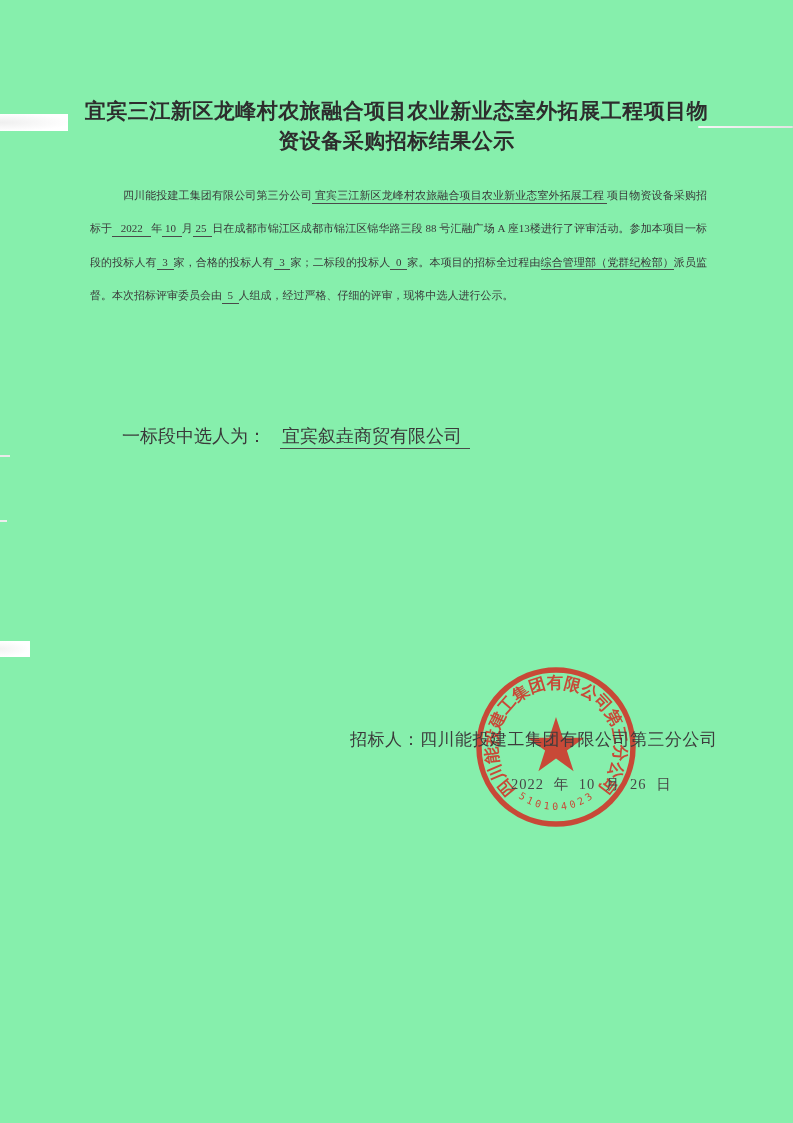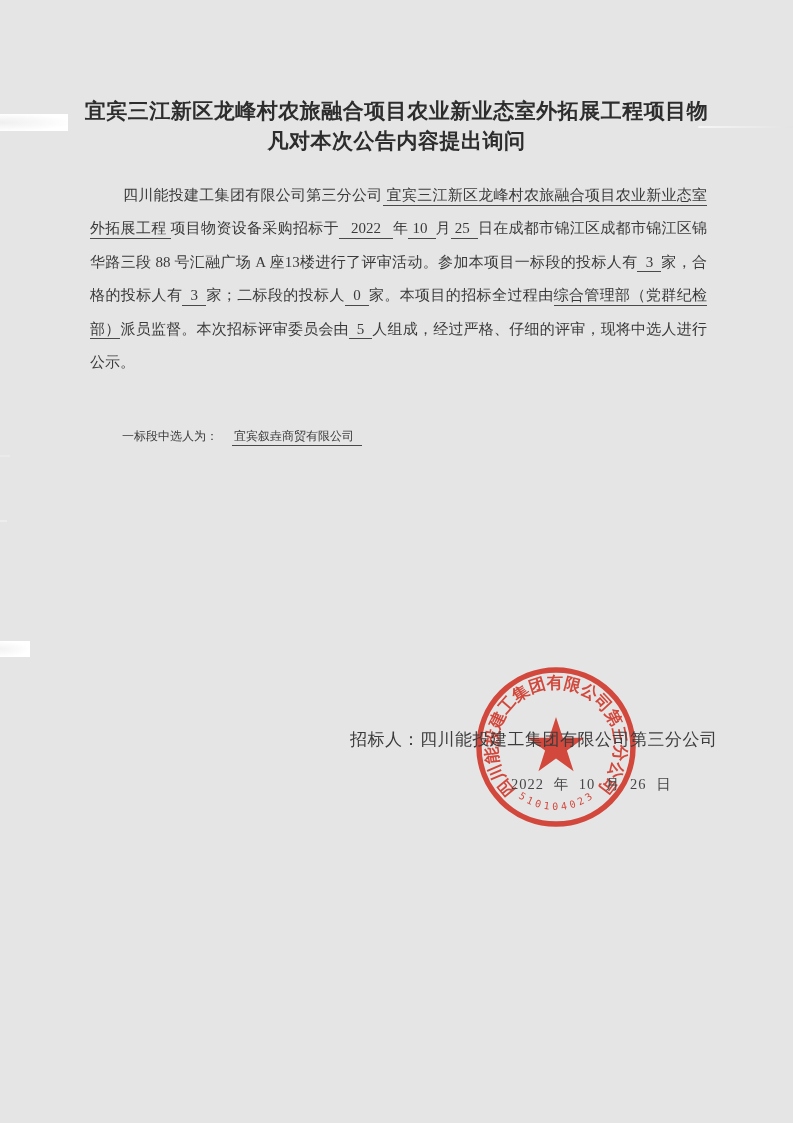--- a/index.html
+++ b/index.html
@@ -1,45 +1,45 @@
 <!DOCTYPE html>
 <html><head>
 <meta charset="utf-8">
 <style>
   html,body{margin:0;padding:0;background:#ffffff;}
   .page{
     position:relative;
     width:793px;height:1123px;
-    background:#e5e5e5;
+    background:#86efac;
     overflow:hidden;
     font-family:"Liberation Serif","DejaVu Serif",serif;
     color:#3a3a3a;
   }
   .title{
     position:absolute;top:96px;left:60px;width:673px;
     text-align:center;
     font-family:"Liberation Sans","DejaVu Sans",sans-serif;
     font-weight:700;font-size:21px;line-height:30px;
     color:#2d2d2d;letter-spacing:0.5px;
     margin:0;
   }
   .para{
     position:absolute;top:179px;left:90px;width:617px;
-    font-size:15px;line-height:33.45px;
+    font-size:11px;line-height:33.45px;
     text-align:justify;text-justify:inter-ideograph;
     text-indent:33px;color:#3a3a3a;
     margin:0;
   }
   .u{
     border-bottom:1.2px solid #4a4a4a;
     padding-bottom:1.5px;
   }
   .results{
     position:absolute;top:420px;left:90px;width:650px;
-    font-size:12px;line-height:33.6px;color:#3a3a3a;
+    font-size:18px;line-height:33.6px;color:#3a3a3a;
   }
   .results .rline{padding-left:32px;}
   .results .val{margin-left:14px;}
   .results .u{padding:0 8px 2px 2px;}
   .bidder-line{
     position:absolute;top:728px;left:350px;
     font-size:17px;letter-spacing:0.5px;color:#3c3c3c;
     z-index:3;
   }
   .date-line{
@@ -76,21 +76,21 @@
 <div class="page">
 
   <div class="artifact art-right-line"></div>
   <div class="artifact art-left-smudge"></div>
   <div class="artifact art-left-dash1"></div>
   <div class="artifact art-left-dash2"></div>
   <div class="artifact art-bottom-smudge"></div>
 
   <h1 class="title">
     <div>宜宾三江新区龙峰村农旅融合项目农业新业态室外拓展工程项目物</div>
-    <div>凡对本次公告内容提出询问</div>
+    <div>资设备采购招标结果公示</div>
   </h1>
 
   <p class="para"><span>四川能投建工集团有限公司第三分公司</span><span class="u">&nbsp;宜宾三江新区龙峰村农旅融合项目农业新业态室外拓展工程&nbsp;</span><span>项目物资设备采购招标于</span><span class="u">&nbsp;&nbsp;&nbsp;2022&nbsp;&nbsp;&nbsp;</span><span>年</span><span class="u">&nbsp;10&nbsp;&nbsp;</span><span>月</span><span class="u">&nbsp;25&nbsp;&nbsp;</span><span>日在成都市锦江区成都市锦江区锦华路三段 88 号汇融广场 A 座13楼进行了评审活动。参加本项目一标段的投标人有</span><span class="u">&nbsp;&nbsp;3&nbsp;&nbsp;</span><span>家，合格的投标人有</span><span class="u">&nbsp;&nbsp;3&nbsp;&nbsp;</span><span>家；二标段的投标人</span><span class="u">&nbsp;&nbsp;0&nbsp;&nbsp;</span><span>家。本项目的招标全过程由</span><span class="u">综合管理部（党群纪检部）</span><span>派员监督。本次招标评审委员会由</span><span class="u">&nbsp;&nbsp;5&nbsp;&nbsp;</span><span>人组成，经过严格、仔细的评审，现将中选人进行公示。</span></p>
 
   <div class="results">
     <div class="rline">
       <span>一标段中选人为：</span><span class="u val">宜宾叙垚商贸有限公司</span>
     </div>
   </div>
 

